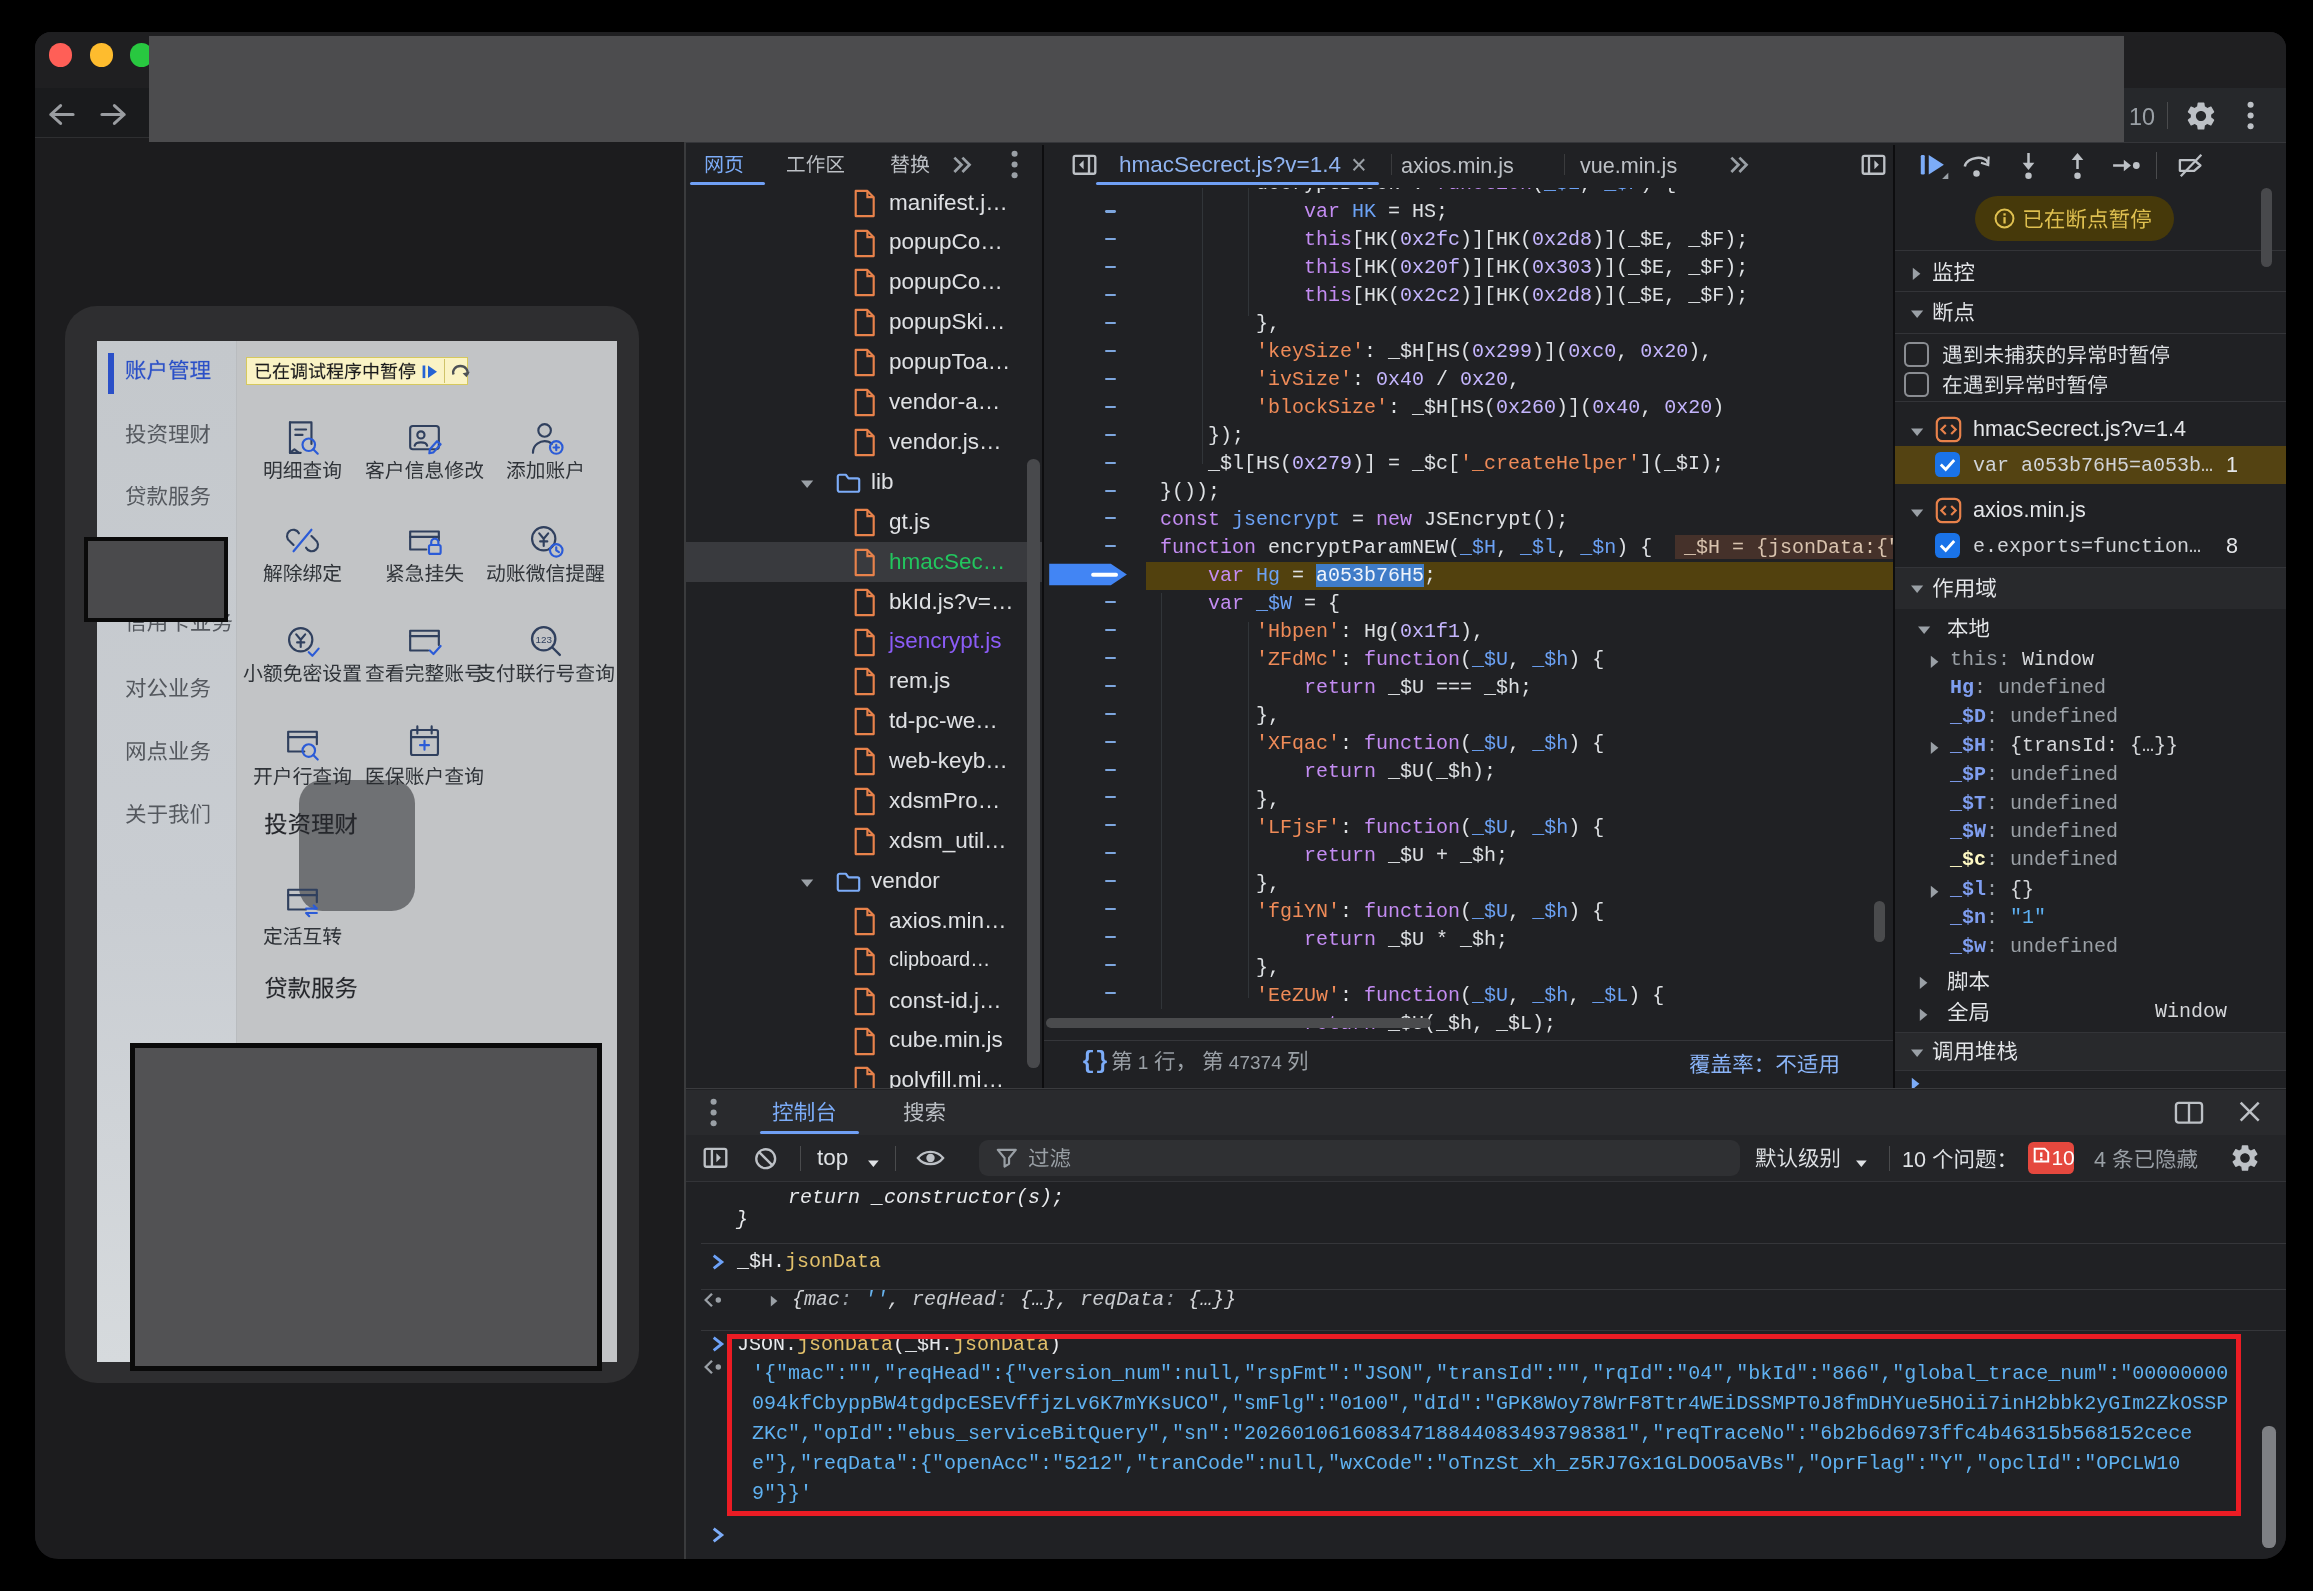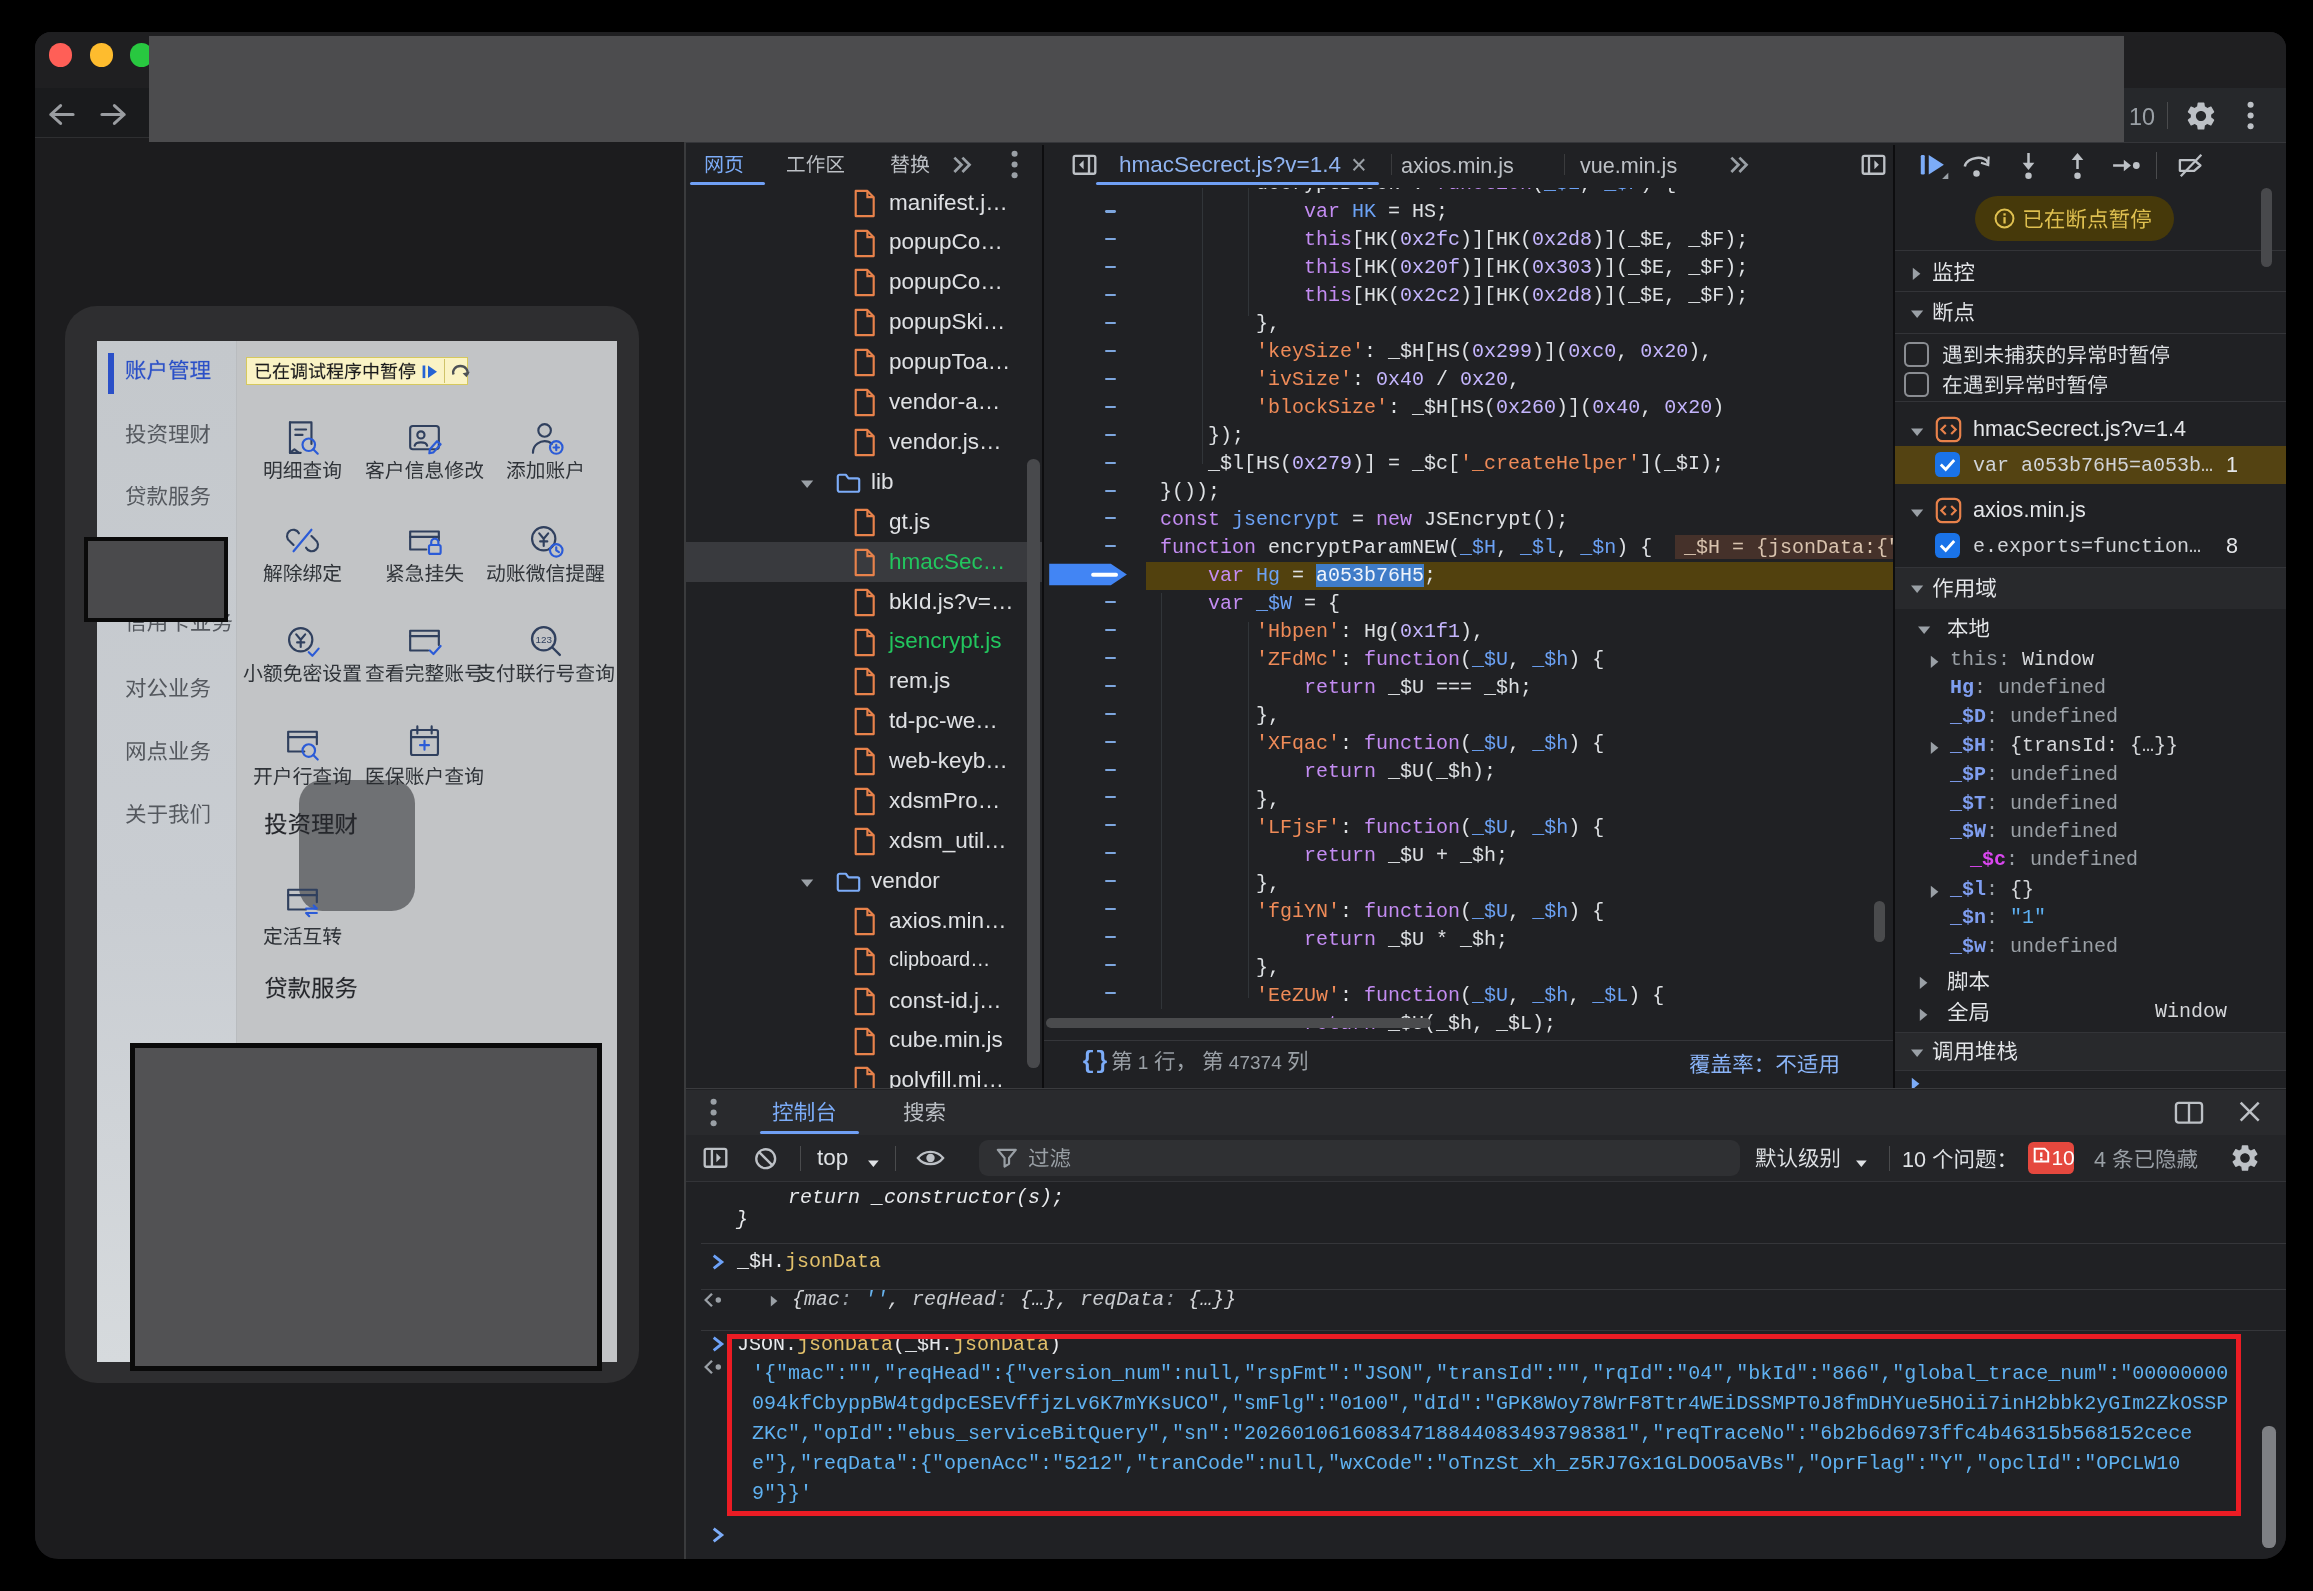--- a/index.html
+++ b/index.html
@@ -534,21 +534,21 @@
         <div class="a" style="left:854px;top:517px;font-size:22.5px;color:#22c55e">hmacSec…</div>
         <div class="a" style="left:818px;top:556px"><svg width="23.4" height="29" viewBox="0 0 26 32" fill="none" stroke="#e8824b" stroke-width="2.4">
             <path d="M3 2 h13 l7 7 v21 h-20 Z" stroke-linejoin="round"></path>
             <path d="M16 2 v7 h7"></path>
           </svg></div>
         <div class="a" style="left:854px;top:557px;font-size:22.5px;color:#dfe1e4">bkId.js?v=…</div>
         <div class="a" style="left:818px;top:596px"><svg width="23.4" height="29" viewBox="0 0 26 32" fill="none" stroke="#e8824b" stroke-width="2.4">
             <path d="M3 2 h13 l7 7 v21 h-20 Z" stroke-linejoin="round"></path>
             <path d="M16 2 v7 h7"></path>
           </svg></div>
-        <div class="a" style="left:854px;top:596px;font-size:22.5px;color:#22c55e">jsencrypt.js</div>
+        <div class="a" style="left:854px;top:596px;font-size:22.5px;color:#8b5cf6">jsencrypt.js</div>
         <div class="a" style="left:818px;top:635px"><svg width="23.4" height="29" viewBox="0 0 26 32" fill="none" stroke="#e8824b" stroke-width="2.4">
             <path d="M3 2 h13 l7 7 v21 h-20 Z" stroke-linejoin="round"></path>
             <path d="M16 2 v7 h7"></path>
           </svg></div>
         <div class="a" style="left:854px;top:636px;font-size:22.5px;color:#dfe1e4">rem.js</div>
         <div class="a" style="left:818px;top:675px"><svg width="23.4" height="29" viewBox="0 0 26 32" fill="none" stroke="#e8824b" stroke-width="2.4">
             <path d="M3 2 h13 l7 7 v21 h-20 Z" stroke-linejoin="round"></path>
             <path d="M16 2 v7 h7"></path>
           </svg></div>
         <div class="a" style="left:854px;top:676px;font-size:22.5px;color:#dfe1e4">td-pc-we…</div>
@@ -877,21 +877,21 @@
         <div class="a" style="left:1915px;top:616px;font-size:20px;font-family:'Liberation Mono',monospace;white-space:pre"><span style="color:#9aa0a6;">this</span><span style="color:#9aa0a6">: </span><span style="color:#d5d7da">Window</span></div>
         <div class="a" style="left:1915px;top:644px;font-size:20px;font-family:'Liberation Mono',monospace;white-space:pre"><span style="color:#7f9ef0;font-weight:700;">Hg</span><span style="color:#9aa0a6">: </span><span style="color:#9aa0a6">undefined</span></div>
         <div class="a" style="left:1915px;top:673px;font-size:20px;font-family:'Liberation Mono',monospace;white-space:pre"><span style="color:#7f9ef0;font-weight:700;">_$D</span><span style="color:#9aa0a6">: </span><span style="color:#9aa0a6">undefined</span></div>
         <div class="a" style="left:1894px;top:707px"><svg width="18" height="18" viewBox="0 0 20 20">
             <polygon points="0,0 8.4,6.8 0,13.6" fill="#9aa0a6" transform="translate(2,3)"></polygon>
           </svg></div>
         <div class="a" style="left:1915px;top:702px;font-size:20px;font-family:'Liberation Mono',monospace;white-space:pre"><span style="color:#7f9ef0;font-weight:700;">_$H</span><span style="color:#9aa0a6">: </span><span style="color:#d5d7da">{transId: {…}}</span></div>
         <div class="a" style="left:1915px;top:731px;font-size:20px;font-family:'Liberation Mono',monospace;white-space:pre"><span style="color:#7f9ef0;font-weight:700;">_$P</span><span style="color:#9aa0a6">: </span><span style="color:#9aa0a6">undefined</span></div>
         <div class="a" style="left:1915px;top:760px;font-size:20px;font-family:'Liberation Mono',monospace;white-space:pre"><span style="color:#7f9ef0;font-weight:700;">_$T</span><span style="color:#9aa0a6">: </span><span style="color:#9aa0a6">undefined</span></div>
         <div class="a" style="left:1915px;top:788px;font-size:20px;font-family:'Liberation Mono',monospace;white-space:pre"><span style="color:#7f9ef0;font-weight:700;">_$W</span><span style="color:#9aa0a6">: </span><span style="color:#9aa0a6">undefined</span></div>
-        <div class="a" style="left:1915px;top:816px;font-size:20px;font-family:'Liberation Mono',monospace;white-space:pre"><span style="color:#d946ef;font-weight:700;margin-left:20px;">_$c</span><span style="color:#9aa0a6">: </span><span style="color:#9aa0a6">undefined</span></div>
+        <div class="a" style="left:1915px;top:816px;font-size:20px;font-family:'Liberation Mono',monospace;white-space:pre"><span style="color:#fef9c3;font-weight:700;">_$c</span><span style="color:#9aa0a6">: </span><span style="color:#9aa0a6">undefined</span></div>
         <div class="a" style="left:1894px;top:851px"><svg width="18" height="18" viewBox="0 0 20 20">
             <polygon points="0,0 8.4,6.8 0,13.6" fill="#9aa0a6" transform="translate(2,3)"></polygon>
           </svg></div>
         <div class="a" style="left:1915px;top:846px;font-size:20px;font-family:'Liberation Mono',monospace;white-space:pre"><span style="color:#7f9ef0;font-weight:700;">_$l</span><span style="color:#9aa0a6">: </span><span style="color:#d5d7da">{}</span></div>
         <div class="a" style="left:1915px;top:874px;font-size:20px;font-family:'Liberation Mono',monospace;white-space:pre"><span style="color:#7f9ef0;font-weight:700;">_$n</span><span style="color:#9aa0a6">: </span><span style="color:#5db0f2">"1"</span></div>
         <div class="a" style="left:1915px;top:903px;font-size:20px;font-family:'Liberation Mono',monospace;white-space:pre"><span style="color:#7f9ef0;font-weight:700;">_$w</span><span style="color:#9aa0a6">: </span><span style="color:#9aa0a6">undefined</span></div>
         <div class="a" style="left:1883px;top:942px"><svg width="18" height="18" viewBox="0 0 20 20">
             <polygon points="0,0 8.4,6.8 0,13.6" fill="#9aa0a6" transform="translate(2,3)"></polygon>
           </svg></div>
         <div style="position:absolute;left:1912px;top:938px;line-height:0">

